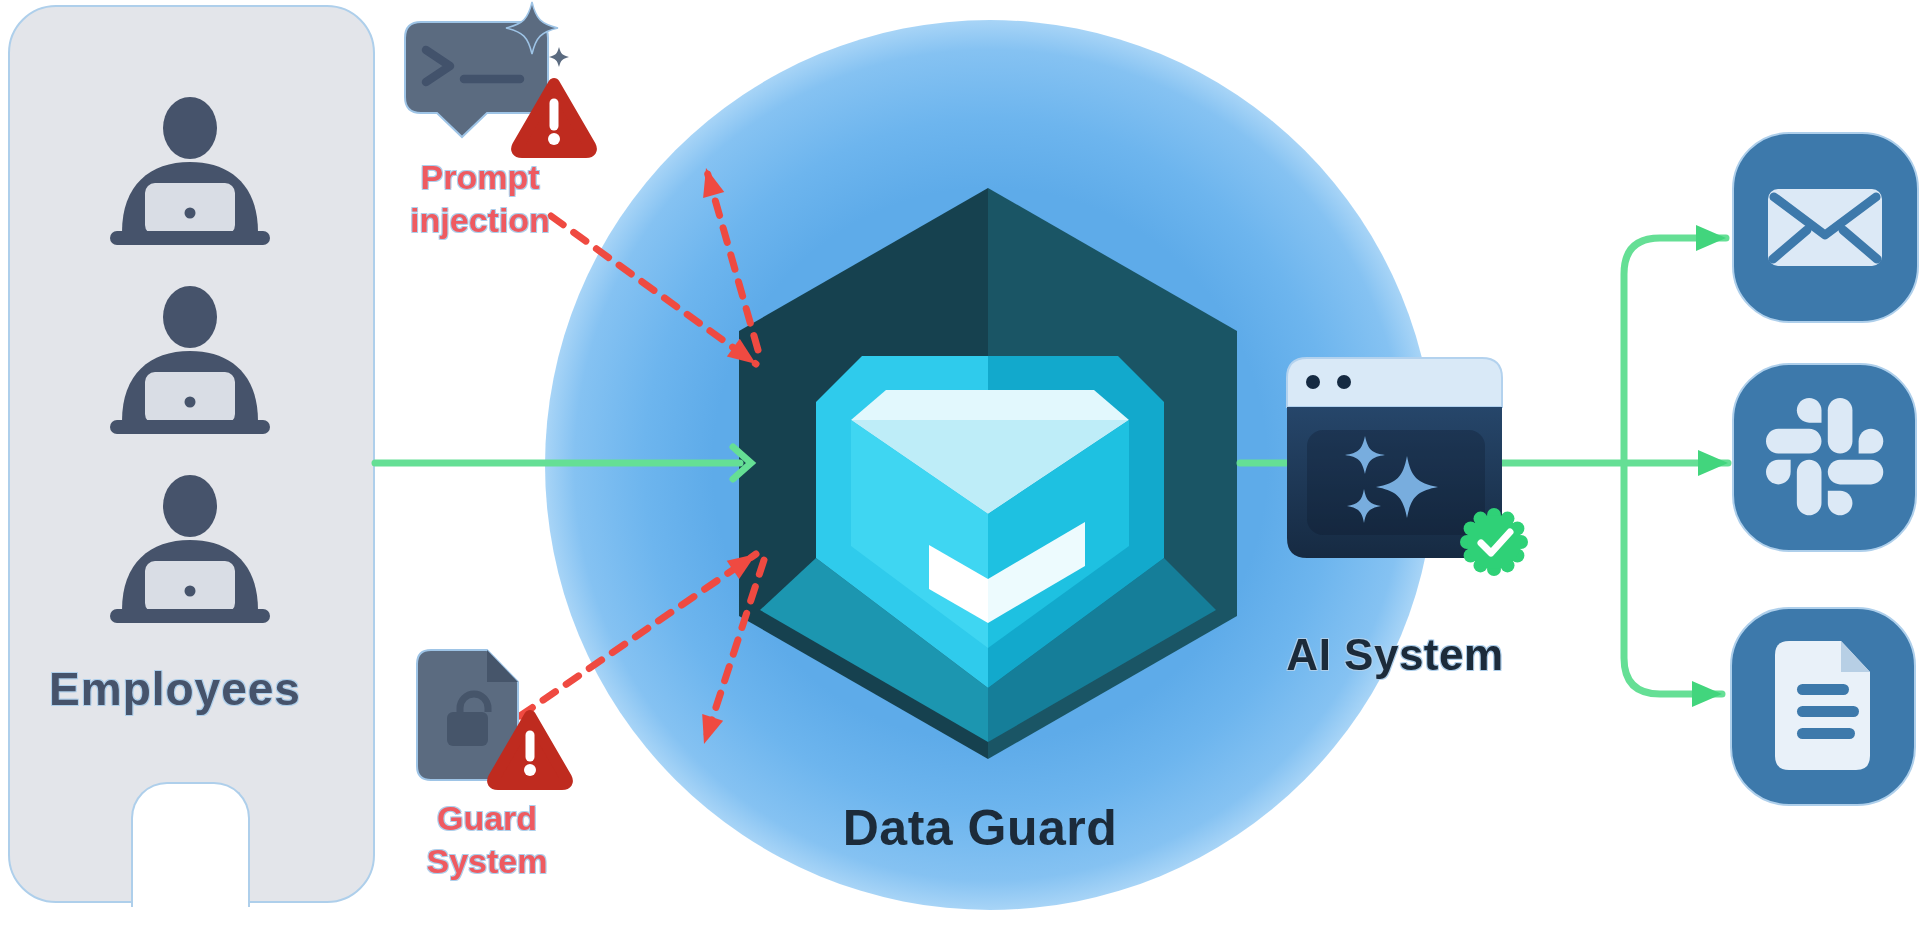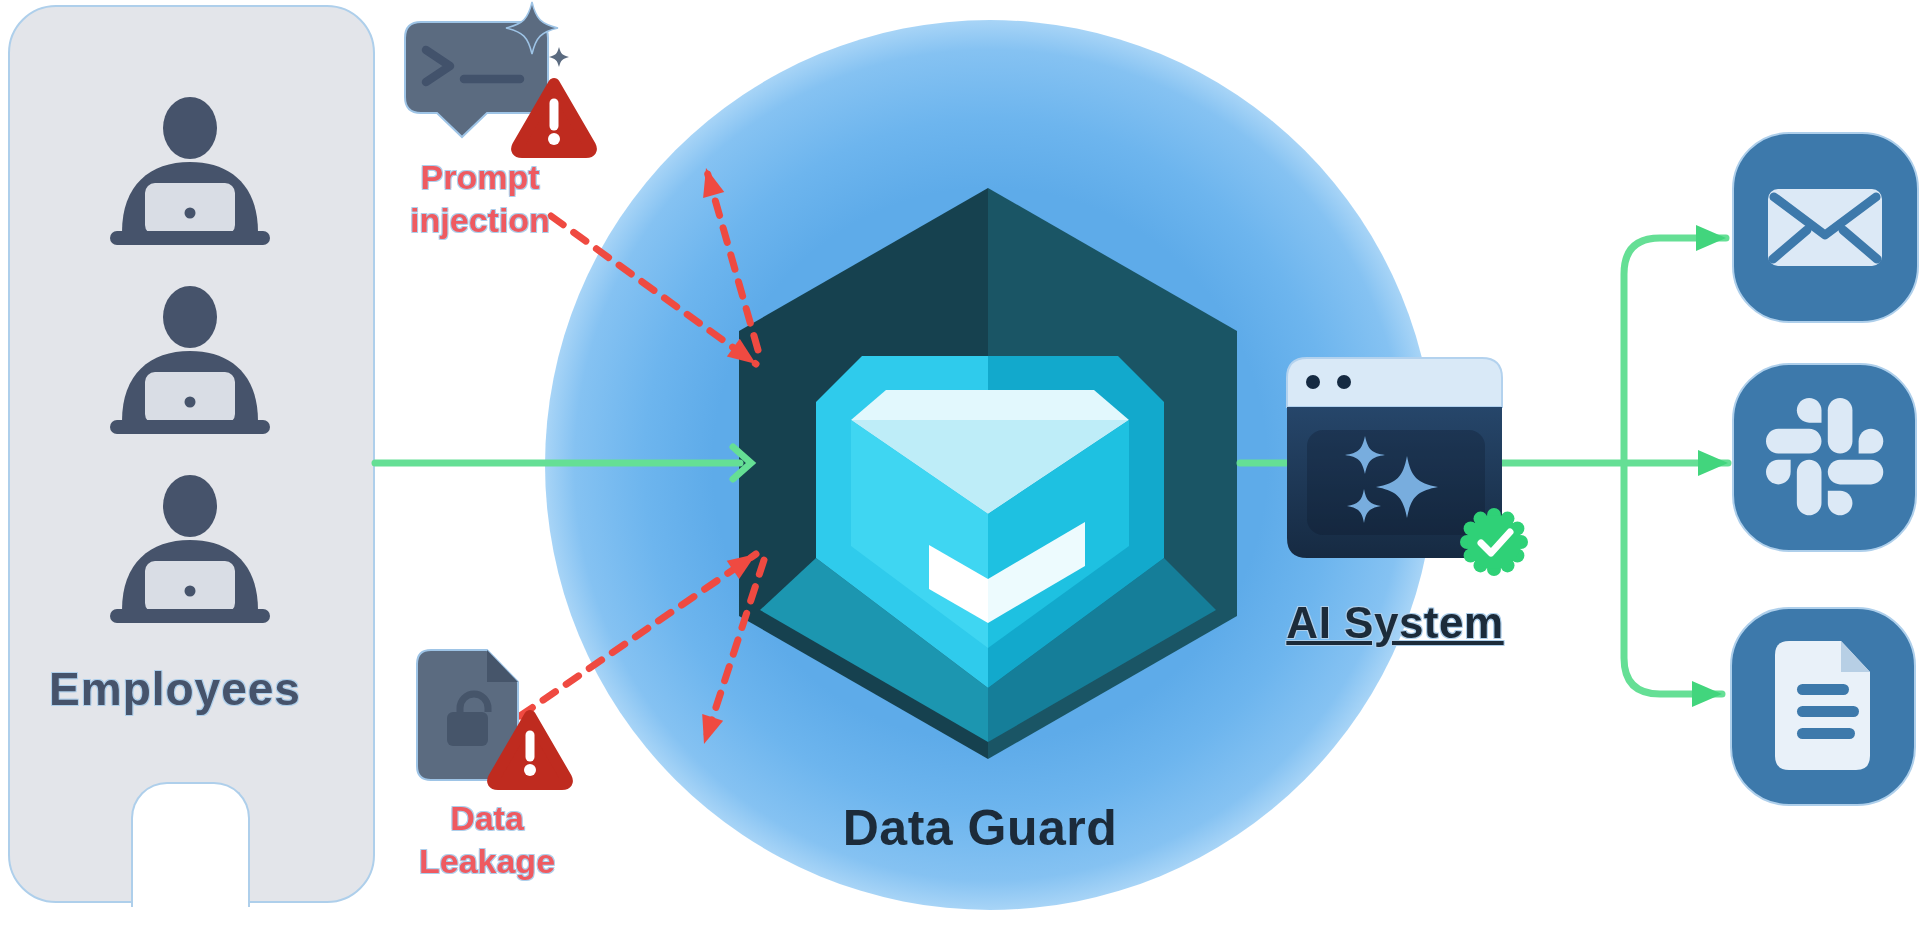--- a/index.html
+++ b/index.html
@@ -21,21 +21,21 @@
           rgba(205,235,252,0.12) 89%, rgba(230,245,253,0) 96%);}
   .scene{left:0;top:0;}
   
   .lbl{position:absolute;text-align:center;font-weight:bold;}
   .outline-blue{text-shadow:-1px -1px 0 #AECFEB,1px -1px 0 #AECFEB,-1px 1px 0 #AECFEB,1px 1px 0 #AECFEB;}
   .employees{left:8px;top:662px;width:334px;font-size:46px;color:#46536B;letter-spacing:1px;}
   .threat{font-size:34px;line-height:43px;color:#EF5A60;}
   .prompt-inj{left:370px;top:156px;width:220px;}
   .data-leak{left:377px;top:797px;width:220px;}
   .agent-guard{left:770px;top:799px;width:420px;font-size:50px;color:#1C2B3A;letter-spacing:0.5px;}
-  .ai-system{left:1240px;top:598px;width:310px;font-size:44px;color:#1C2B3A;letter-spacing:0.5px;text-decoration:underline;}
+  .ai-system{left:1240px;top:630px;width:310px;font-size:44px;color:#1C2B3A;letter-spacing:0.5px;}
 </style>
 </head>
 <body>
 
 <div class="stage">
 
   <div class="abs panel"></div>
 
   <div class="abs glow"></div>
 
@@ -197,21 +197,21 @@
   </svg>
 
   <div class="lbl employees outline-blue">Employees</div>
 
   <div class="lbl threat prompt-inj outline-blue">
     <div>Prompt</div>
     <div>injection</div>
   </div>
 
   <div class="lbl threat data-leak outline-blue">
-    <div>Data</div>
-    <div>Leakage</div>
+    <div>Guard</div>
+    <div>System</div>
   </div>
 
   <div class="lbl agent-guard">Data Guard</div>
 
   <div class="lbl ai-system outline-blue">AI System</div>
 
 </div>
 
 </body></html>

